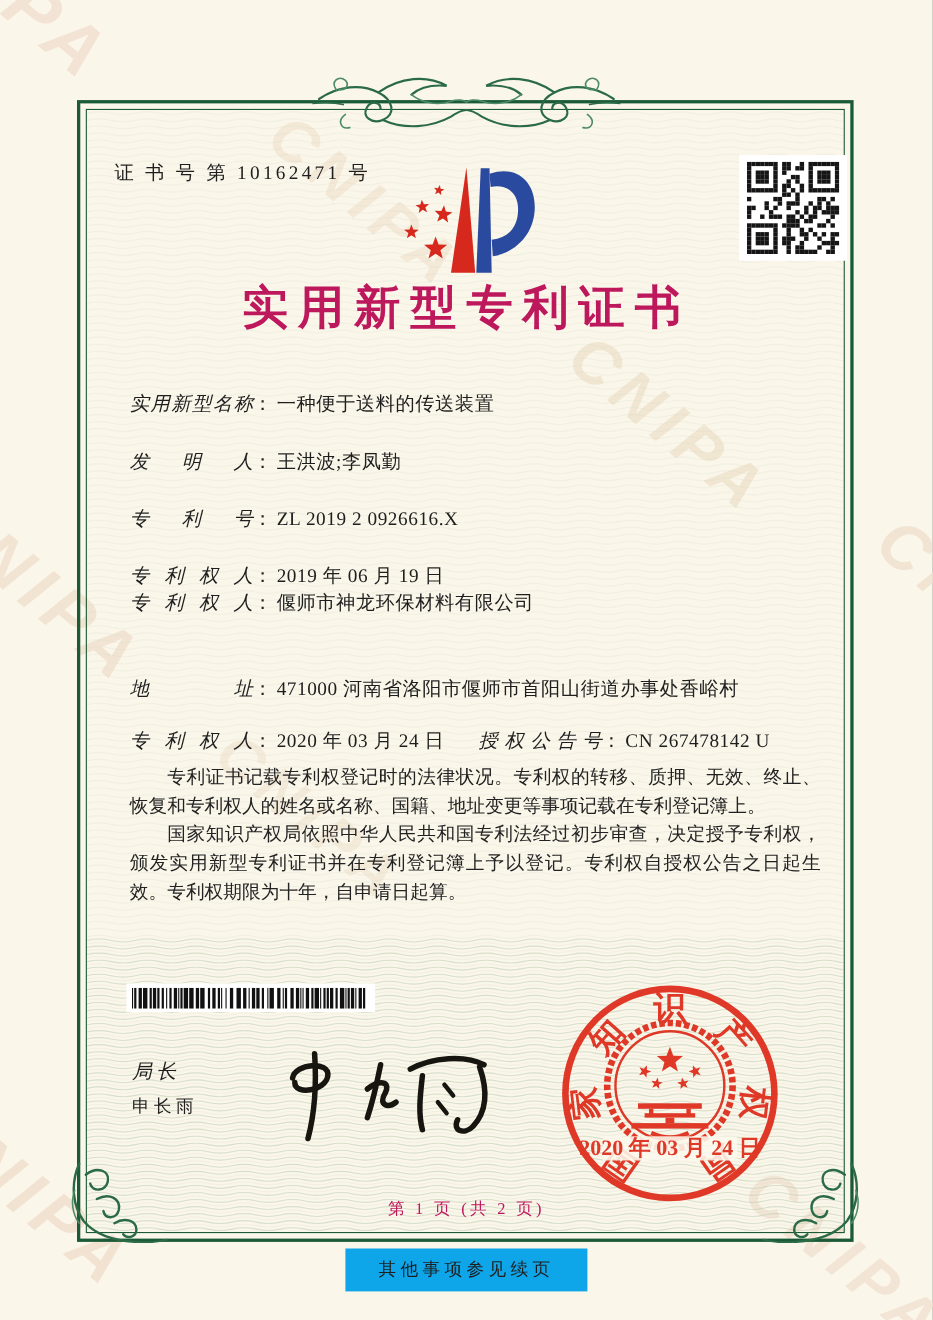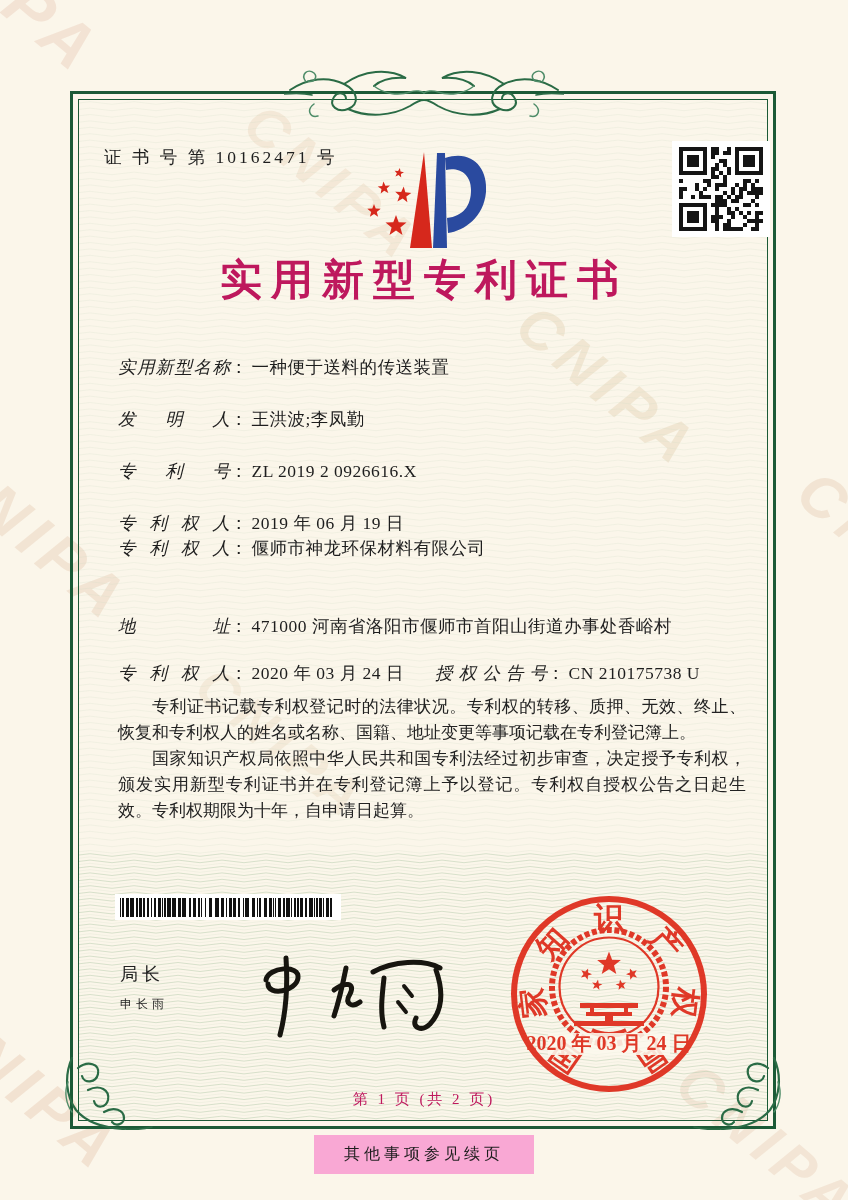--- a/index.html
+++ b/index.html
@@ -28,30 +28,30 @@
   .fl{display:inline-block;width:112px;text-align:justify;text-align-last:justify;vertical-align:top;font-style:italic;}
   .fc{display:inline-block;}
   .fv{display:inline-block;margin-left:4px;letter-spacing:0.5px;text-align:right;}
   
   .paras{position:absolute;left:118px;top:694px;width:628px;z-index:3;}
   .paras p{margin:0;font-size:17px;line-height:26px;text-align:justify;text-indent:2em;color:#222;}
   
   .barcode{position:absolute;left:115px;top:894px;width:226px;height:26px;background:#fff;
            z-index:3;display:flex;align-items:center;justify-content:center;}
   
-  .sig-title{position:absolute;left:120px;top:962px;font-size:18px;letter-spacing:4px;z-index:3;}
-  .sig-name{position:absolute;left:120px;top:996px;font-size:12px;letter-spacing:4px;z-index:3;}
+  .sig-title{position:absolute;left:120px;top:962px;font-size:18px;letter-spacing:4px;z-index:3;font-style:italic;}
+  .sig-name{position:absolute;left:120px;top:996px;font-size:16px;letter-spacing:4px;z-index:3;}
   .sigsvg{position:absolute;left:238px;top:938px;z-index:3;}
   
   .seal{position:absolute;left:504px;top:884px;z-index:4;}
   .seal text{font-family:"Liberation Serif","DejaVu Serif",serif;}
   
   .pagenote{position:absolute;left:0;right:0;top:1090px;text-align:center;font-size:15px;
             letter-spacing:3px;color:#be185d;z-index:3;}
-  .contnote{position:absolute;left:50%;transform:translateX(-50%);top:1135px;background:#f9a8d4;
+  .contnote{position:absolute;left:50%;transform:translateX(-50%);top:1135px;background:#0ea5e9;
             padding:9px 30px;font-size:16px;letter-spacing:4px;z-index:3;white-space:nowrap;}
 </style>
 </head>
 <body>
 
 <div class="page">
 
   <div class="wm" style="left:-120px;top:-55px;font-size:66px;color:#f3e3d4;">CNIPA</div>
   <div class="wm" style="left:760px;top:-40px;font-size:60px;color:#f5e6d8;">CNIPA</div>
   <div class="wm" style="left:228px;top:150px;font-size:56px;color:#f4e8d7;">CNIPA</div>
@@ -349,21 +349,21 @@
   <div class="row" style="top:536px">
     <span class="fl">专利权人</span><span class="fc">：</span><span class="fv">偃师市神龙环保材料有限公司</span>
   </div>
   <div class="row" style="top:614px">
     <span class="fl">地址</span><span class="fc">：</span><span class="fv">471000 河南省洛阳市偃师市首阳山街道办事处香峪村</span>
   </div>
   <div class="row" style="top:661px">
     <span class="fl">专利权人</span><span class="fc">：</span><span class="fv">2020 年 03 月 24 日</span>
   </div>
   <div class="row" style="left:435px;top:661px">
-    <span class="fl">授权公告号</span><span class="fc">：</span><span class="fv">CN 210175738 U</span>
+    <span class="fl">授权公告号</span><span class="fc">：</span><span class="fv">CN 267478142 U</span>
   </div>
 
   <div class="paras">
     <p>专利证书记载专利权登记时的法律状况。专利权的转移、质押、无效、终止、恢复和专利权人的姓名或名称、国籍、地址变更等事项记载在专利登记簿上。</p>
     <p>国家知识产权局依照中华人民共和国专利法经过初步审查，决定授予专利权，颁发实用新型专利证书并在专利登记簿上予以登记。专利权自授权公告之日起生效。专利权期限为十年，自申请日起算。</p>
   </div>
 
   <div class="barcode">
     <svg id="barcode-bars" width="216" height="19">
         <rect x="0" y="0" width="1" height="19" fill="#111"></rect>

